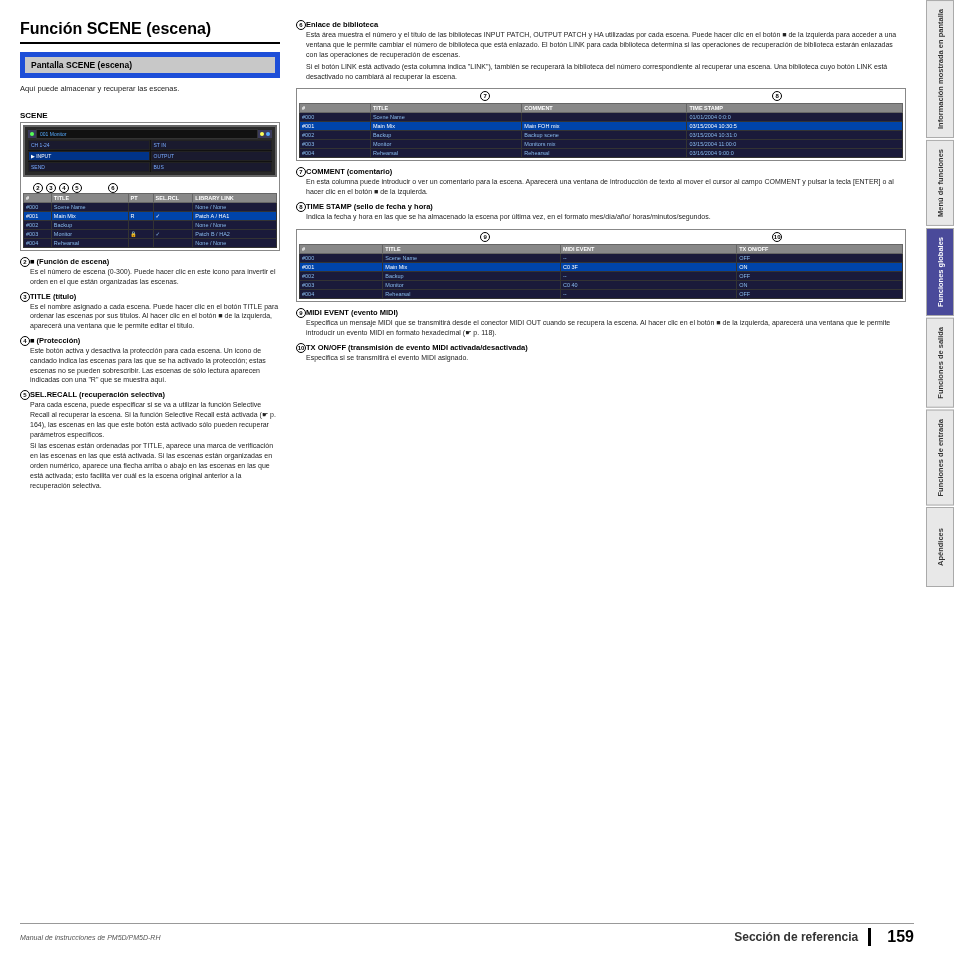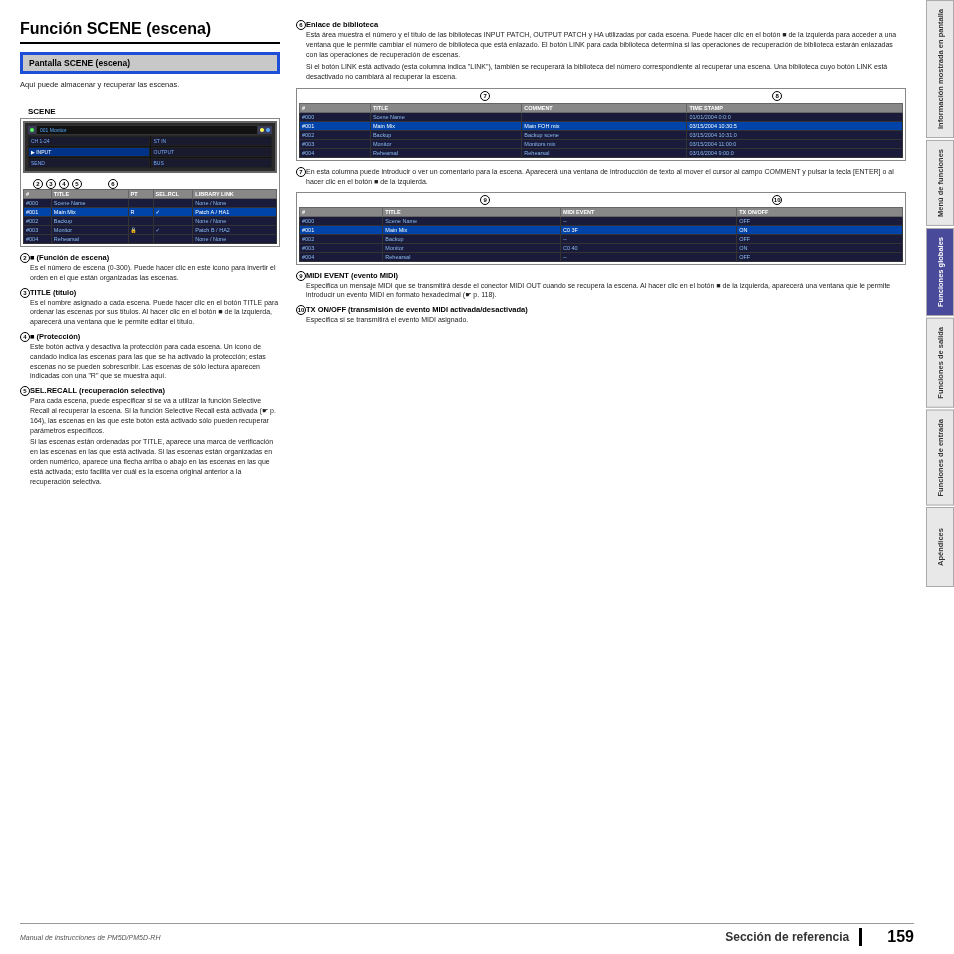--- a/index.html
+++ b/index.html
@@ -93,35 +93,34 @@
       padding-bottom: 4px;
     }
 
     
     .section-box {
       background: #c8c8c8;
       padding: 3px 6px;
       font-size: 8.5px;
       font-weight: bold;
       margin-bottom: 6px;
-      border: 3px solid #1d4ed8;
+      border: 5px solid #1d4ed8;
     }
 
     .section-desc {
       font-size: 7.5px;
       margin-bottom: 18px;
       color: #222;
     }
 
     
     .scene-label {
       font-size: 8px;
       font-weight: bold;
       margin-bottom: 2px;
-      margin-left: 8px;
     }
 
     .col-num { width: 20px; }
     .col-title { width: 55px; }
     .col-protect { width: 18px; text-align: center; }
     .col-recall { width: 22px; }
     .col-comment { width: 60px; }
 
     .circle-num {
       display: inline-flex;
@@ -179,21 +178,21 @@
       font-size: 12px;
       font-weight: bold;
       color: #333;
     }
 
     .footer-page {
       font-size: 16px;
       font-weight: bold;
       color: #000;
       border-left: 3px solid #000;
-      padding-left: 25px;
+      padding-left: 16px;
     }
 
     .small-screen-wrapper {
       border: 1px solid #888;
       background: #fff;
       padding: 2px;
       margin-bottom: 6px;
     }
 
     .screen-table {
@@ -465,24 +464,32 @@
                 <td>Rehearsal</td>
                 <td>03/16/2004 9:00:0</td>
               </tr>
             </tbody>
           </table>
         </div>
 
         <div class="numbered-item" style="margin-bottom:5px;">
           <span class="circle-num">7</span>
           <div>
+            <div class="item-title">COMMENT (comentario)</div>
             <div class="item-text">En esta columna puede introducir o ver un comentario para la escena. Aparecerá una ventana de introducción de texto al mover el cursor al campo COMMENT y pulsar la tecla [ENTER] o al hacer clic en el botón ■ de la izquierda.</div>
           </div>
         </div>
 
+        <div class="numbered-item" style="margin-bottom:8px;">
+          <span class="circle-num">8</span>
+          <div>
+            <div class="item-title">TIME STAMP (sello de fecha y hora)</div>
+            <div class="item-text">Indica la fecha y hora en las que se ha almacenado la escena por última vez, en el formato mes/día/año/ horas/minutos/segundos.</div>
+          </div>
+        </div>
 
         <div class="small-screen-wrapper" style="position:relative;">
           <div style="display:flex; justify-content:space-between; padding:0 20% 2px 30%;">
             <span class="circle-num">9</span>
             <span class="circle-num">10</span>
           </div>
           <table class="screen-table">
             <thead>
               <tr>
                 <th>#</th>

